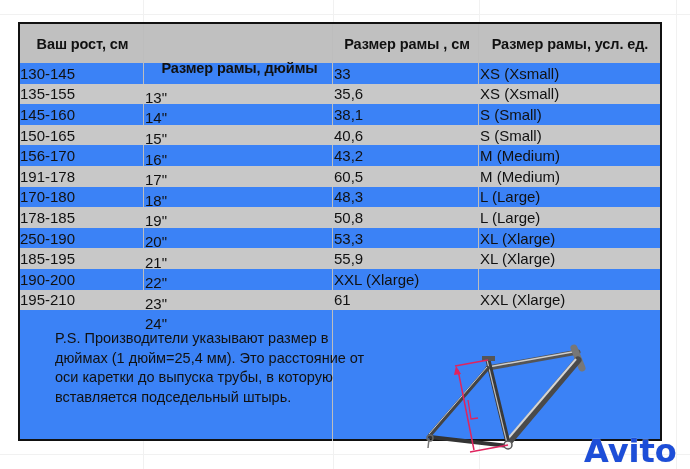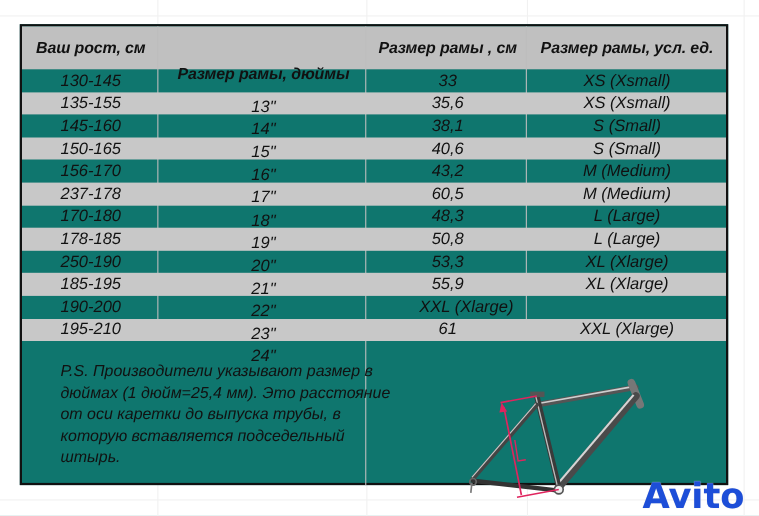--- a/index.html
+++ b/index.html
@@ -6,34 +6,34 @@
   body {
     width:690px; height:469px; background:#ffffff; position:relative; overflow:hidden;
     font-family:"Liberation Sans", sans-serif; color:#111;
   }
   .sheet-grid { position:absolute; inset:0; pointer-events:none; }
   .sheet-grid .hl { position:absolute; left:0; width:690px; height:1px; background:#f1f1f1; }
   .sheet-grid .vl { position:absolute; top:0; height:469px; width:1px; background:#f1f1f1; }
 
   .size-table {
     position:absolute; left:18px; top:22px; width:644px; height:419px;
-    border:2px solid #111; box-sizing:border-box; background:#0f766e;font-style:italic;
+    border:2px solid #111; box-sizing:border-box; background:#3b82f6;
   }
   .hdr {
     position:absolute; left:0; top:0; width:100%; height:39px; background:#c0c0c0;
     display:flex; align-items:center;
   }
   .hdr .hc {
     font-weight:bold; font-size:14.5px; white-space:nowrap; text-align:center;
     letter-spacing:-0.1px;
   }
   .rows { position:absolute; left:0; top:39px; width:100%; }
   .row { height:20.6px; display:flex; align-items:center; font-size:15px; }
   .row.alt { background:#c8c8c8; }
-  .row .c { text-align:center; white-space:nowrap; }
+  .row .c { white-space:nowrap; }
   .c1 { width:125px; }
   .c2 { width:189px;margin-top:48px; }
   .c3 { width:146px; }
   .c4 { width:180px; }
 
   .vdiv { position:absolute; top:0; width:1px; background:#bdbdbd; }
 
   .note {
     position:absolute; left:1px; top:305px; width:310px;
     font-size:14.5px; line-height:19.5px; color:#111;margin-left:34px;
@@ -95,21 +95,21 @@
       <div class="c c3">40,6</div>
       <div class="c c4">S (Small)</div>
     </div>
     <div class="row">
       <div class="c c1">156-170</div>
       <div class="c c2">17"</div>
       <div class="c c3">43,2</div>
       <div class="c c4">M (Medium)</div>
     </div>
     <div class="row alt">
-      <div class="c c1">237-178</div>
+      <div class="c c1">191-178</div>
       <div class="c c2">18"</div>
       <div class="c c3">60,5</div>
       <div class="c c4">M (Medium)</div>
     </div>
     <div class="row">
       <div class="c c1">170-180</div>
       <div class="c c2">19"</div>
       <div class="c c3">48,3</div>
       <div class="c c4">L (Large)</div>
     </div>

